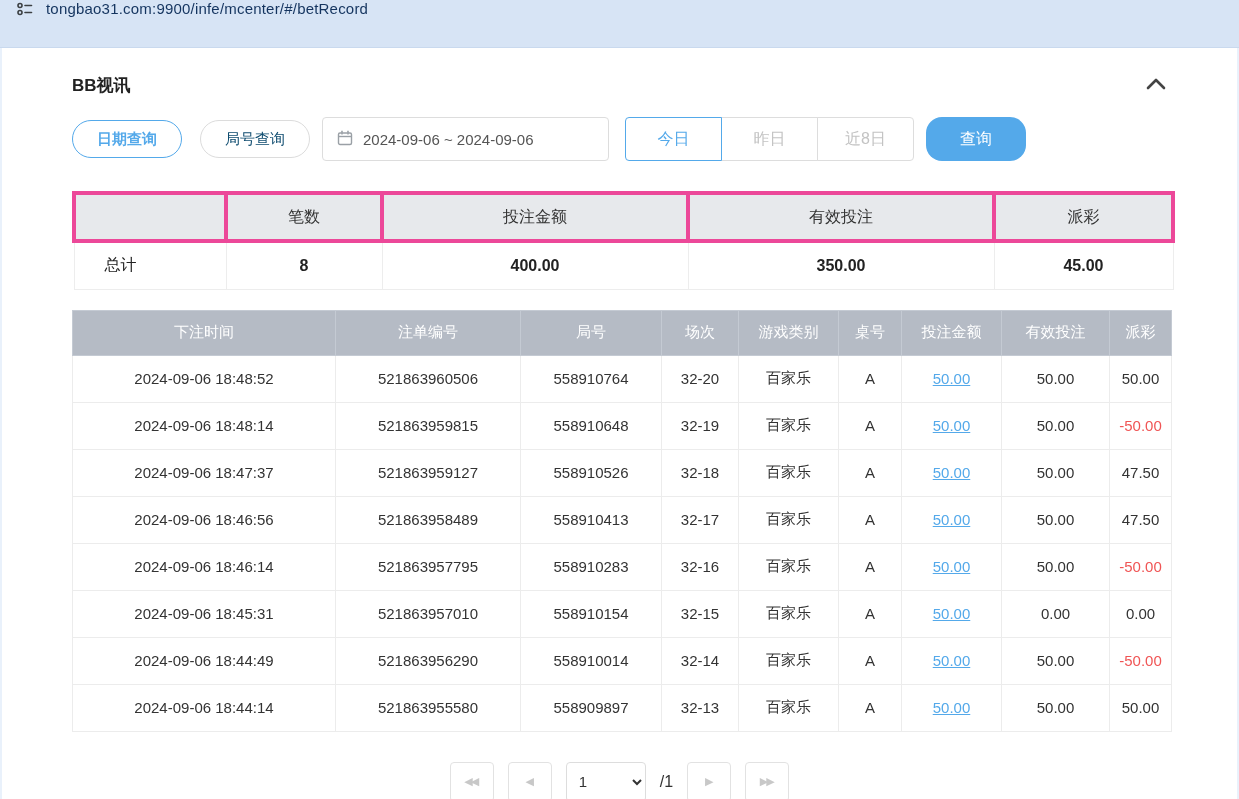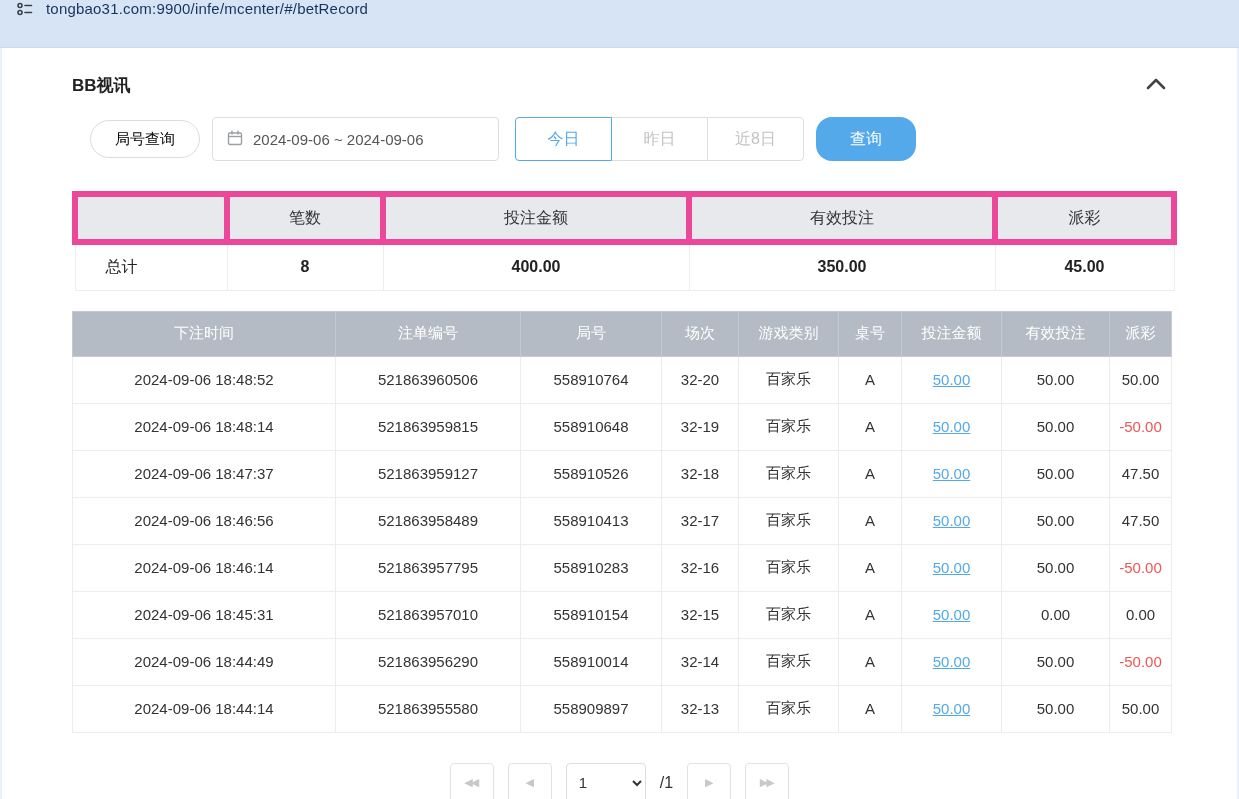--- a/index.html
+++ b/index.html
@@ -22,35 +22,35 @@
   .page{padding:0 70px;border-left:2px solid #e9f1fb;border-right:2px solid #e9f1fb;height:751px;background:#fff;}
 
   .panel-header{display:flex;justify-content:space-between;align-items:center;padding-top:26px;}
   .page-title{font-size:17px;font-weight:bold;color:#222;}
   .chevron-btn{background:none;border:none;cursor:pointer;display:flex;align-items:center;}
 
   
   .filter-row{display:flex;align-items:center;margin-top:20px;}
   .pill{height:38px;padding:0 24px;border-radius:20px;background:#fff;font-size:15px;cursor:pointer;}
   .pill.active{border:1px solid var(--accent);color:var(--accent);font-weight:bold;}
-  .pill.inactive{border:1px solid #dcdcdc;color:#000000;margin-left:18px;}
+  .pill.inactive{border:1px solid #dcdcdc;color:#0c4a6e;margin-left:18px;}
   .date-box{height:44px;width:287px;border:1px solid #ddd;border-radius:4px;display:flex;
     align-items:center;padding:0 14px;gap:10px;font-size:15px;color:#555;margin-left:12px;background:#fff;cursor:pointer;}
   .seg-group{display:flex;margin-left:16px;}
   .seg{width:97px;height:44px;background:#fff;border:1px solid #ddd;font-size:16px;color:#c3c3c3;
     margin-left:-1px;cursor:pointer;}
   .seg:first-child{border-radius:4px 0 0 4px;margin-left:0;}
   .seg:last-child{border-radius:0 4px 4px 0;}
   .seg.active{color:var(--accent);border-color:var(--accent);position:relative;z-index:2;}
   .btn-primary{margin-left:12px;width:100px;height:44px;background:var(--accent);color:#fff;
     border:none;border-radius:16px;font-size:16px;cursor:pointer;}
 
   
   .summary-table{width:100%;border-collapse:collapse;margin-top:30px;font-size:16px;table-layout:fixed;}
-  .summary-table th{background:#e7e9ec;height:48px;font-weight:400;color:#333;border:6px solid #ec4899;}
+  .summary-table th{background:#e7e9ec;height:48px;font-weight:400;color:#333;border:4px solid #ec4899;}
   .summary-table td{height:48px;text-align:center;color:#222;font-weight:600;border:1px solid #ededed;}
   .summary-table td.label{text-align:left;padding-left:30px;font-weight:400;}
 
   
   .data-table{width:100%;border-collapse:collapse;margin-top:20px;font-size:15px;text-align:center;table-layout:fixed;}
   .data-table th{background:var(--header-bg);color:#fff;height:45px;font-weight:400;border:1px solid #c4cad3;}
   .data-table td{height:47px;color:#333;border:1px solid #ececec;}
   .data-table td a{color:var(--accent);text-decoration:underline;cursor:pointer;}
   .data-table td.neg{color:var(--negative);}
 
@@ -85,20 +85,21 @@
     <button class="chevron-btn">
       <span>
         <svg width="22" height="14" viewBox="0 0 22 14">
           <polyline points="3,11 11,3 19,11" fill="none" stroke="#444" stroke-width="2.6" stroke-linecap="round" stroke-linejoin="round"></polyline>
         </svg>
       </span>
     </button>
   </div>
 
   <div class="filter-row">
+    <button class="pill active">日期查询</button>
     <button class="pill inactive">局号查询</button>
 
     <div class="date-box">
       <span>
         <svg width="16" height="16" viewBox="0 0 16 16">
           <rect x="1.5" y="3" width="13" height="11.5" rx="1.5" fill="none" stroke="#9aa0a6" stroke-width="1.4"></rect>
           <line x1="1.5" y1="6.5" x2="14.5" y2="6.5" stroke="#9aa0a6" stroke-width="1.4"></line>
           <line x1="5" y1="1.2" x2="5" y2="4" stroke="#9aa0a6" stroke-width="1.4" stroke-linecap="round"></line>
           <line x1="11" y1="1.2" x2="11" y2="4" stroke="#9aa0a6" stroke-width="1.4" stroke-linecap="round"></line>
         </svg>

